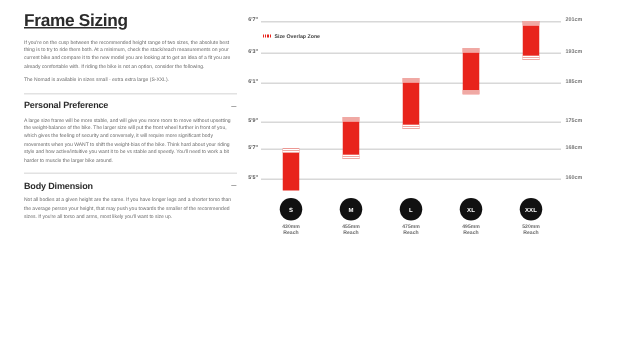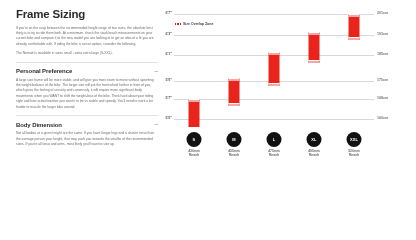--- a/index.html
+++ b/index.html
@@ -9,21 +9,21 @@
     font-family:"Liberation Sans",sans-serif;
     color:#3d3d3d;
     -webkit-font-smoothing:antialiased;
   }
   .page{position:relative;width:416px;height:192px;box-sizing:border-box;}
 
   
   .left{position:absolute;left:16px;top:8px;width:142px;}
   .title{
     font-size:11.5px;font-weight:bold;color:#2b2b2b;
-    letter-spacing:-0.2px;margin:0 0 5px 0;line-height:1.1;
+    letter-spacing:-0.2px;margin:0 0 5px 0;line-height:1.1;text-decoration:underline;
   }
   .para{
     font-size:3.35px;line-height:1.62;color:#6b6b6b;
     margin:0 0 4px 0;text-align:left;
   }
   .accordion{
     border-top:1px solid #e2e2e2;
     margin-top:5px;padding-top:5px;
   }
   .acc-head{

